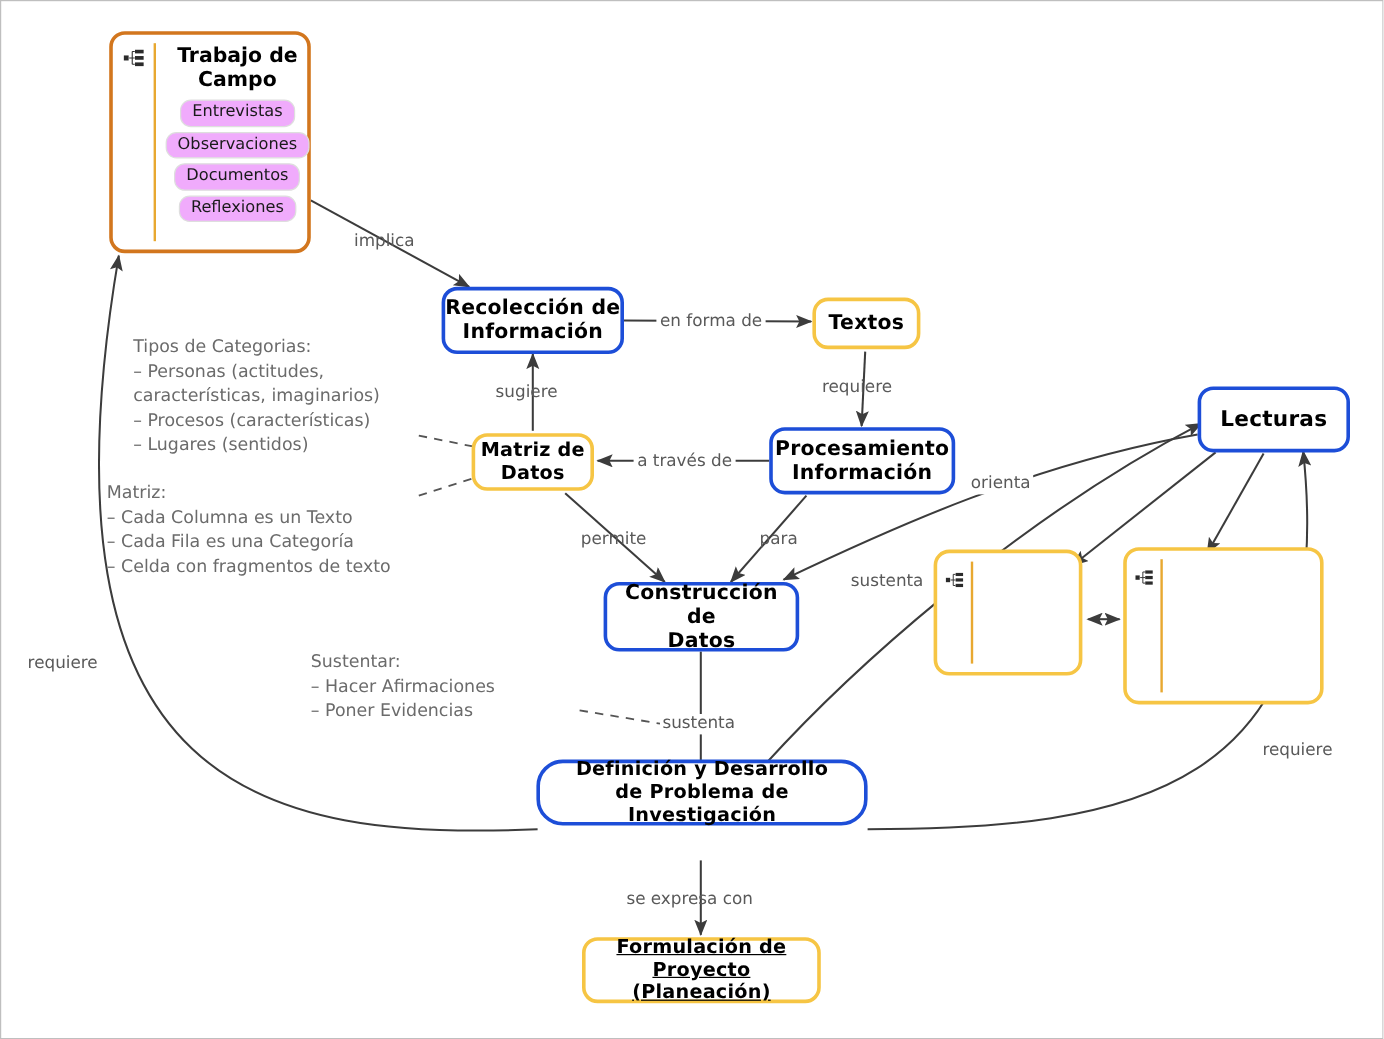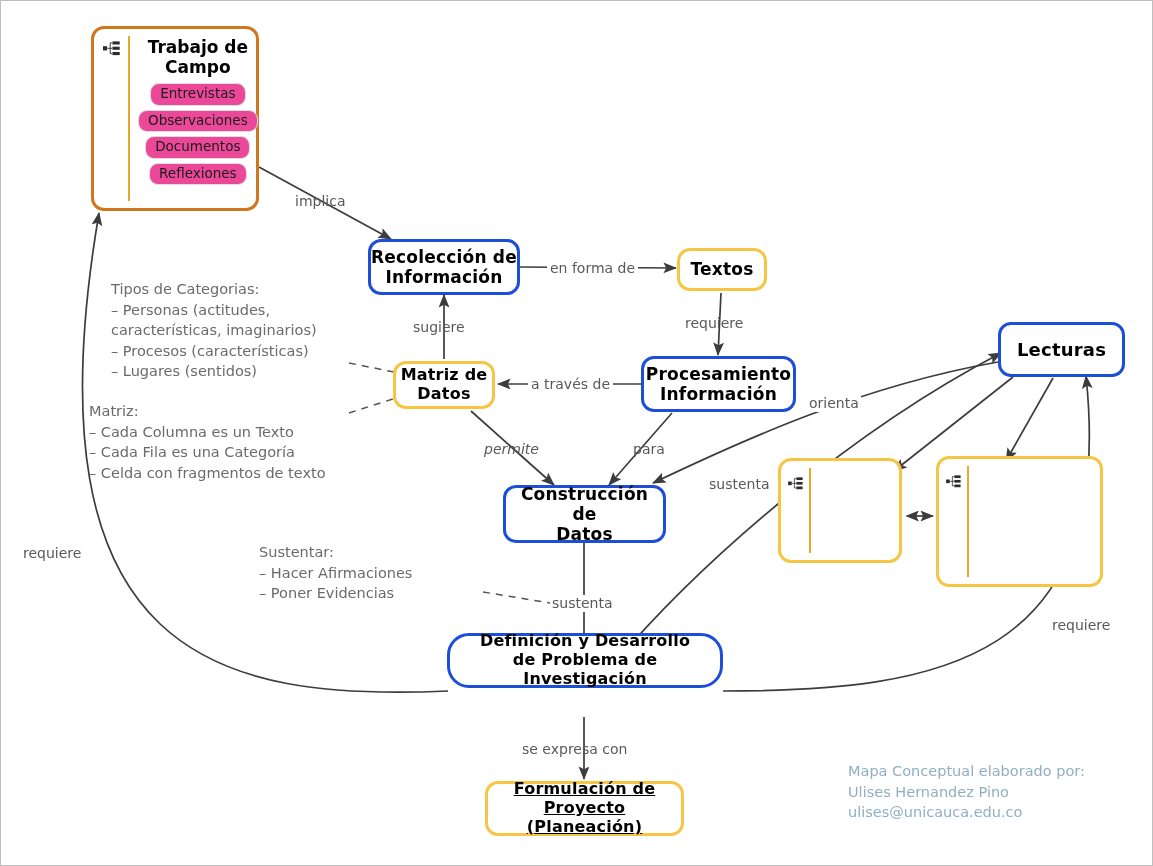--- a/index.html
+++ b/index.html
@@ -61,21 +61,21 @@
     padding:6px 8px 6px 8px;
   }
   .group-title{
     font-weight:bold;font-size:17px;color:#000;
     text-align:center;line-height:1.15;
     margin:3px 0 4px 0;white-space:pre-line;
   }
   .child{
     border:1.5px solid #dedede;
     border-radius:9px;
-    background:#ec4899;
+    background:#f0abfc;
     color:#1a1a1a;
     font-size:13.5px;
     padding:1px 9px 2px 9px;
     margin:2px 0;
     white-space:nowrap;
     line-height:1.3;
   }
 
   
   .lbl{
@@ -232,21 +232,21 @@
 de Problema de Investigación</div>
 
   <div class="node light" style="left:484px;top:780px;width:199px;height:55px;font-size:16px;text-decoration:underline;">Formulación de
 Proyecto (Planeación)</div>
 
   <div class="lbl" style="left:294px;top:192px;">implica</div>
   <div class="lbl" style="left:546px;top:259px;background:#fff;padding:0 3px;">en forma de</div>
   <div class="lbl" style="left:684px;top:314px;">requiere</div>
   <div class="lbl" style="left:412px;top:318px;">sugiere</div>
   <div class="lbl" style="left:527px;top:375px;background:#fff;padding:0 3px;">a través de</div>
-  <div class="lbl" style="left:483px;top:440px;font-style:italic;">permite</div>
+  <div class="lbl" style="left:483px;top:440px;">permite</div>
   <div class="lbl" style="left:632px;top:440px;">para</div>
   <div class="lbl" style="left:806px;top:394px;background:#fff;padding:0 2px;">orienta</div>
   <div class="lbl" style="left:706px;top:475px;background:#fff;padding:0 2px;">sustenta</div>
   <div class="lbl" style="left:549px;top:594px;background:#fff;padding:0 2px;">sustenta</div>
   <div class="lbl" style="left:22px;top:544px;">requiere</div>
   <div class="lbl" style="left:1051px;top:616px;">requiere</div>
   <div class="lbl" style="left:521px;top:740px;">se expresa con</div>
 
   <div class="note" style="left:110px;top:278px;">Tipos de Categorias:
 – Personas (actitudes,
@@ -254,17 +254,14 @@
 – Procesos (características)
 – Lugares (sentidos)</div>
   <div class="note" style="left:88px;top:400px;">Matriz:
 – Cada Columna es un Texto
 – Cada Fila es una Categoría
 – Celda con fragmentos de texto</div>
   <div class="note" style="left:258px;top:541px;">Sustentar:
 – Hacer Afirmaciones
 – Poner Evidencias</div>
 
-  <div class="credit" style="left:847px;top:760px;">Mapa Conceptual elaborado por:
-Ulises Hernandez Pino
-ulises@unicauca.edu.co</div>
 
 </div>
 
 </body></html>

